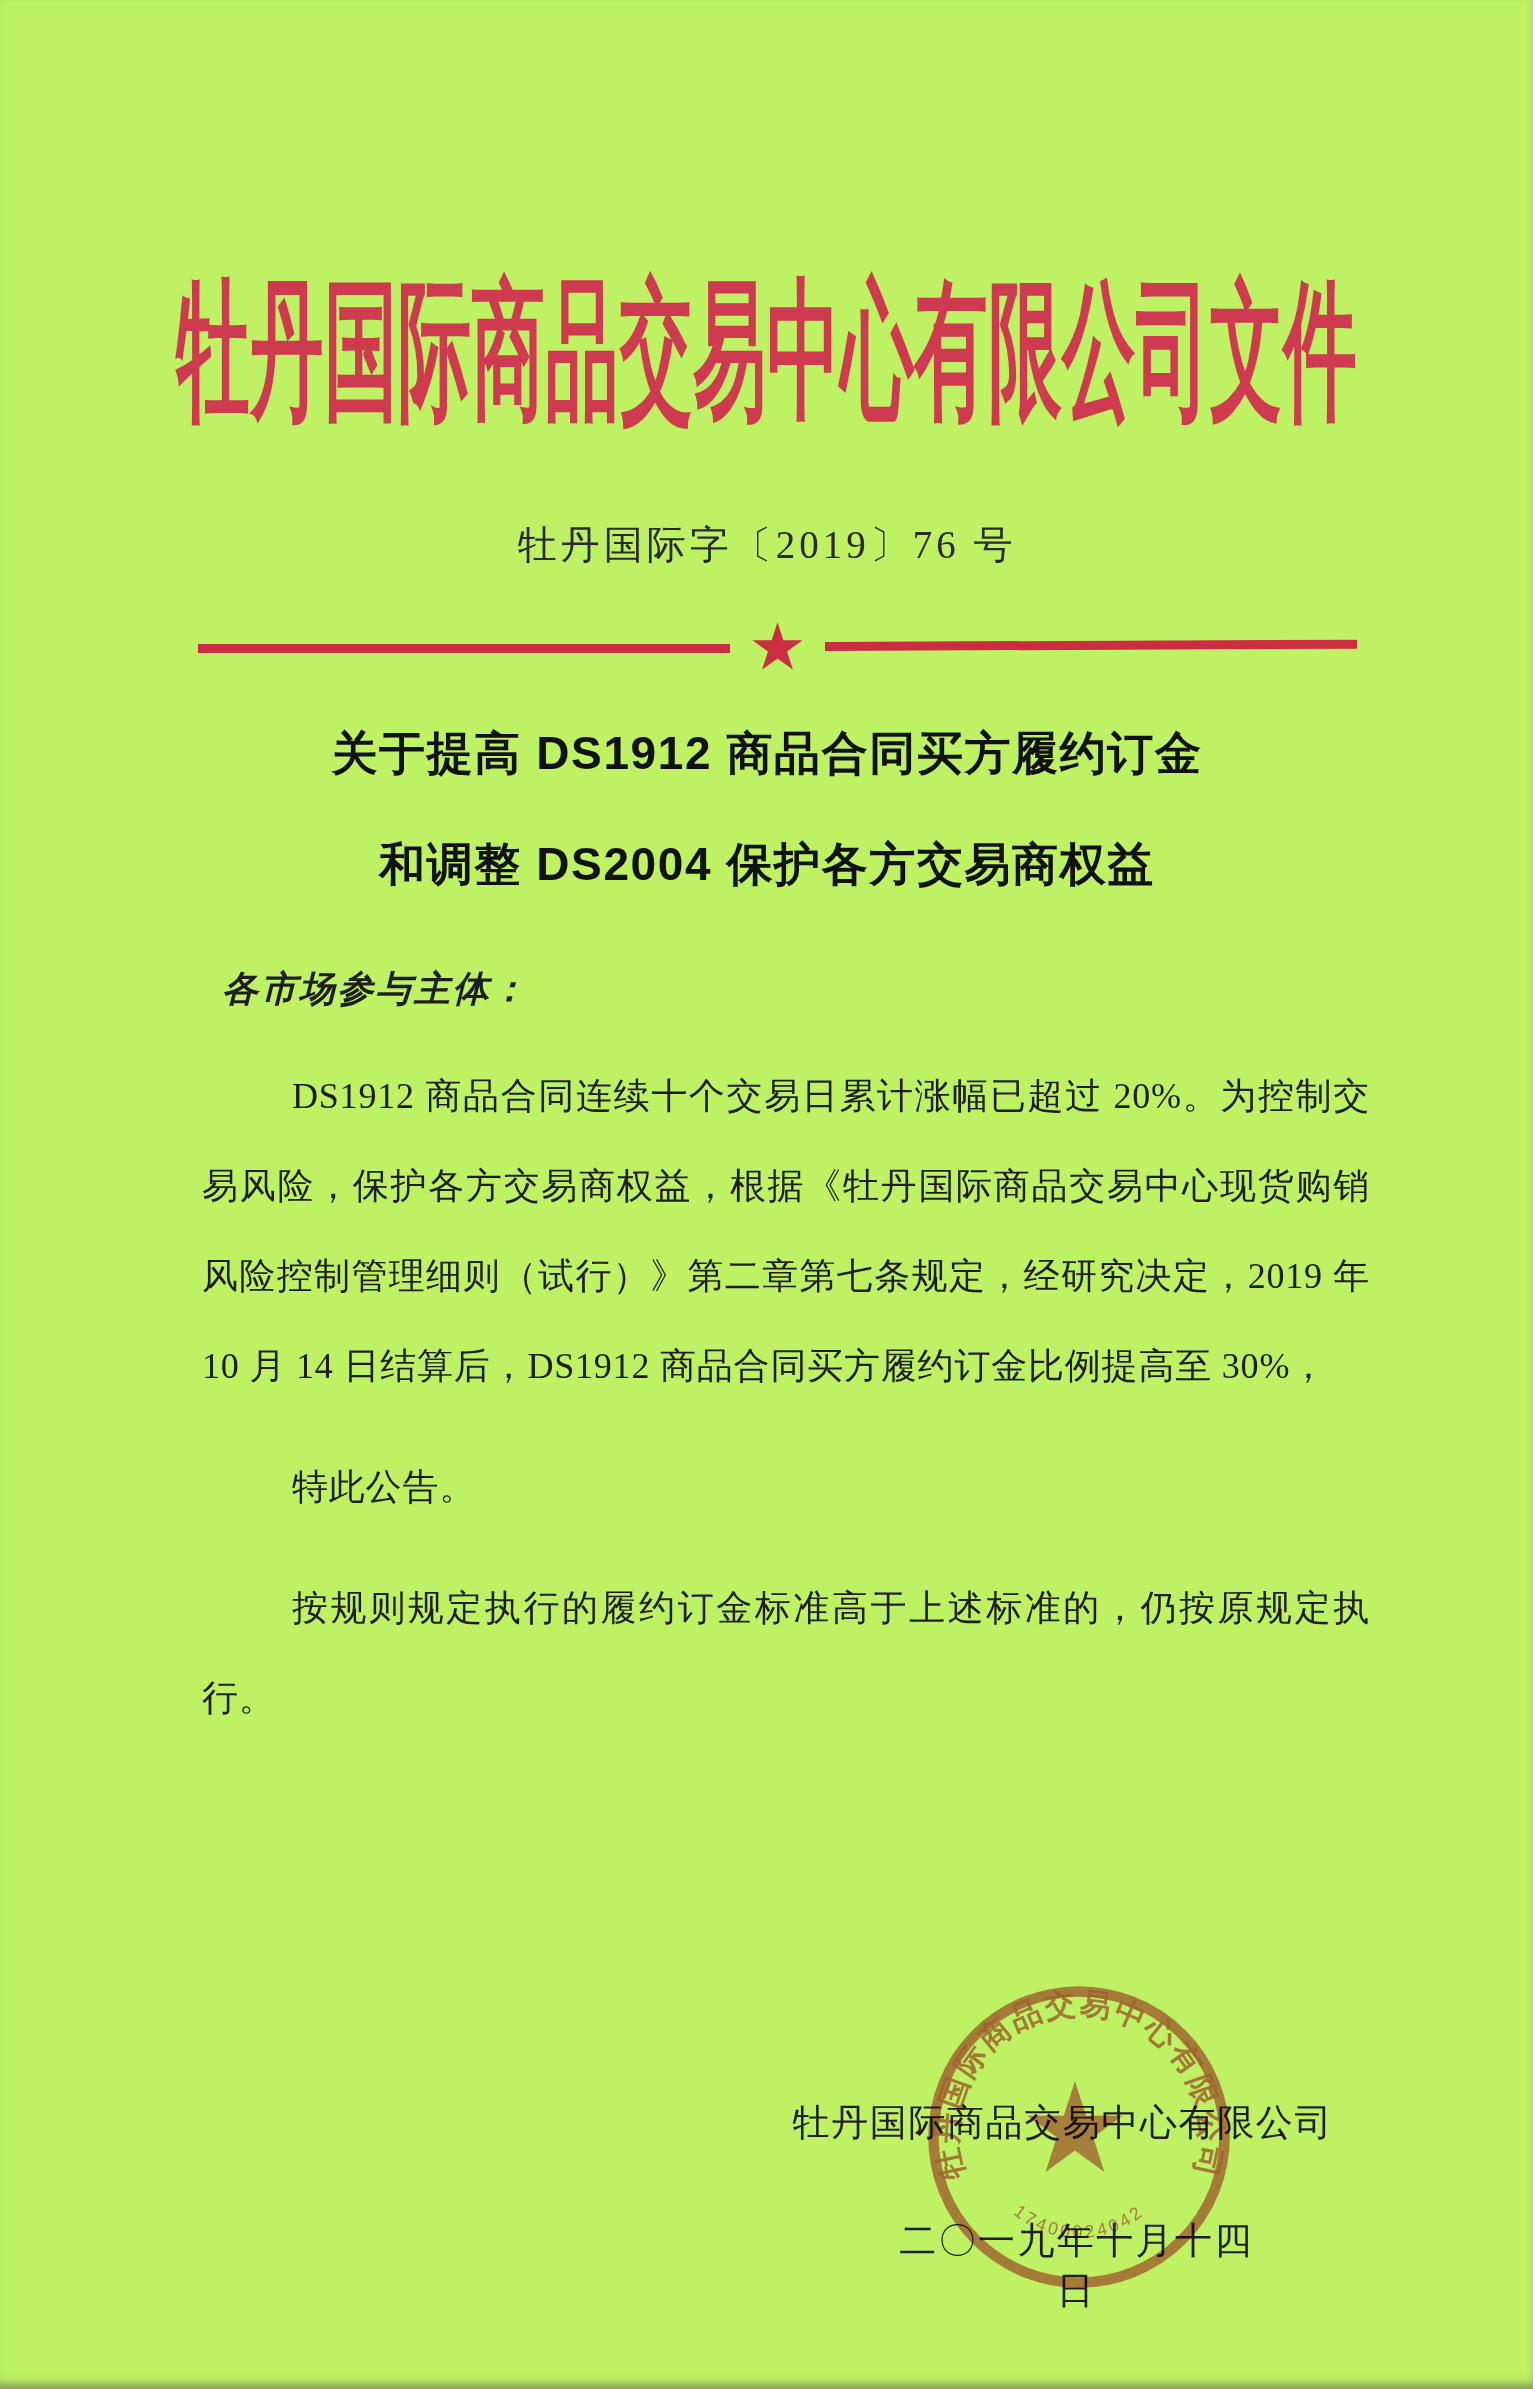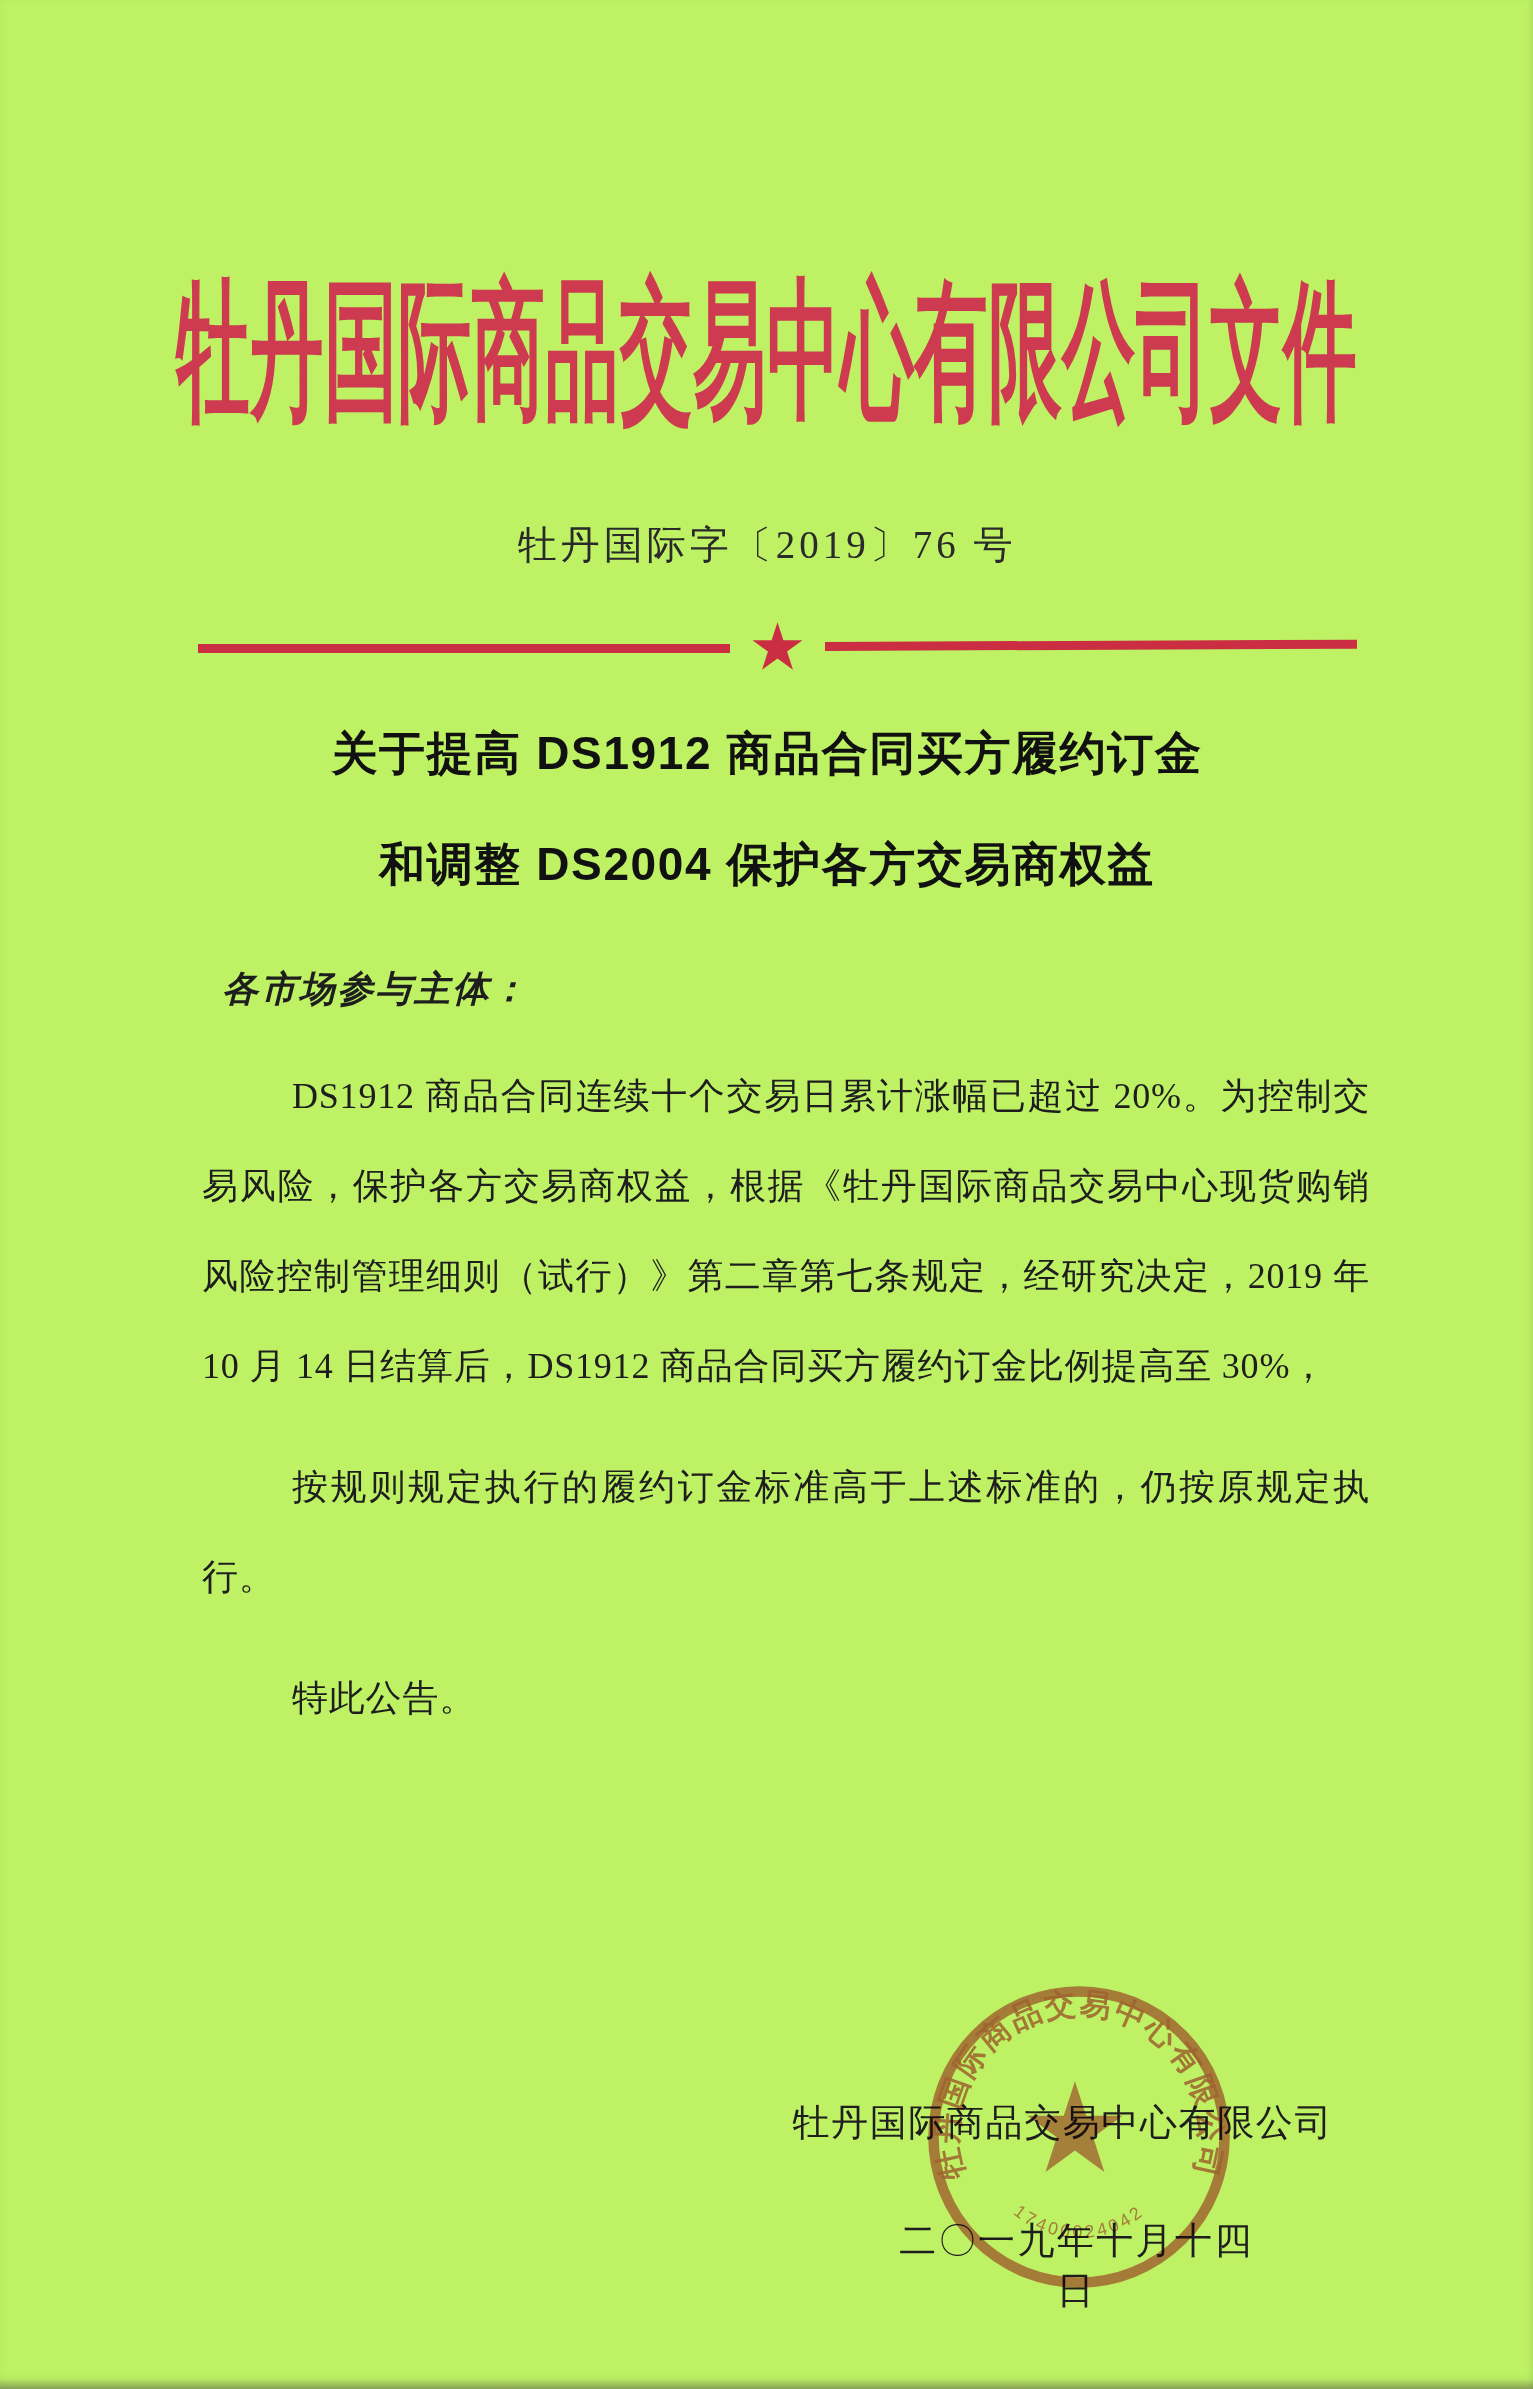--- a/index.html
+++ b/index.html
@@ -119,22 +119,22 @@
     <div class="bar right"></div>
   </div>
 
   <div class="doc-title line1">关于提高 DS1912 商品合同买方履约订金</div>
   <div class="doc-title line2">和调整 DS2004 保护各方交易商权益</div>
 
   <div class="salutation">各市场参与主体：</div>
 
   <div class="body-text">
     <p>DS1912 商品合同连续十个交易日累计涨幅已超过 20%。为控制交易风险，保护各方交易商权益，根据《牡丹国际商品交易中心现货购销风险控制管理细则（试行）》第二章第七条规定，经研究决定，2019 年 10 月 14 日结算后，DS1912 商品合同买方履约订金比例提高至 30%，</p>
+    <p>特此公告。</p>
     <p>按规则规定执行的履约订金标准高于上述标准的，仍按原规定执行。</p>
-    <p>特此公告。</p>
   </div>
 
   <div class="signature">牡丹国际商品交易中心有限公司</div>
   <div class="sign-date">二〇一九年十月十四日</div>
 
   <svg class="seal" viewBox="0 0 376 376" aria-hidden="true">
     <defs>
       <path id="sealTextArc" d="M 48,240 A 150,150 0 1 1 328,240" fill="none"></path>
       <path id="sealSerialArc" d="M 92,268 A 125,125 0 0 0 284,268" fill="none"></path>
     </defs>

